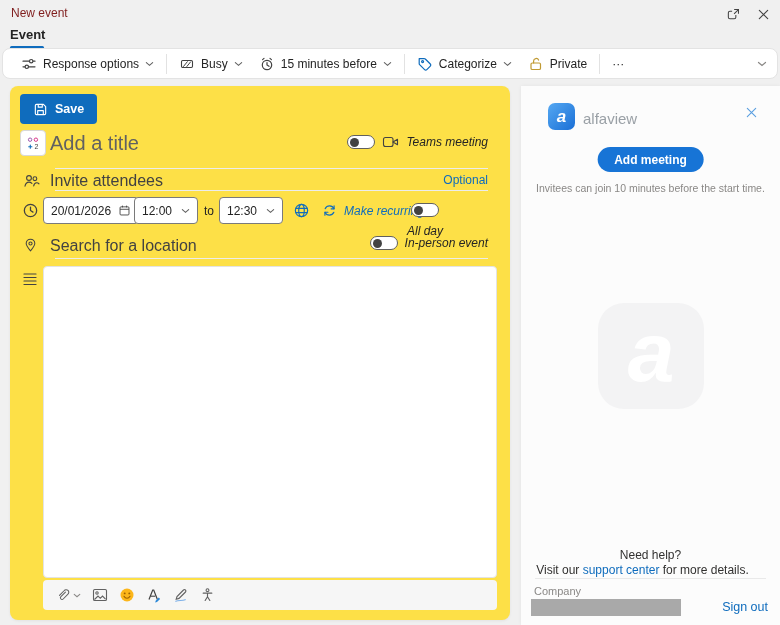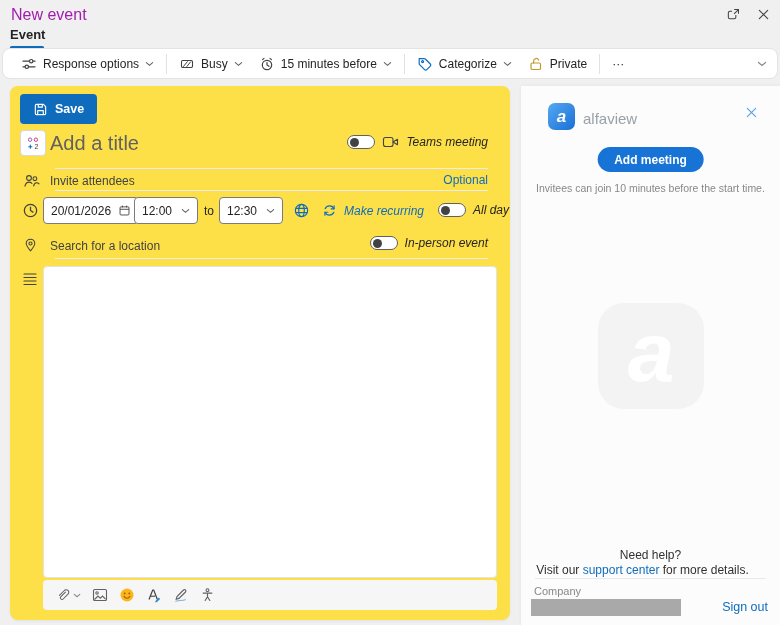--- a/index.html
+++ b/index.html
@@ -2,21 +2,21 @@
 <html><head>
 <meta charset="utf-8">
 <style>
   * { margin:0; padding:0; box-sizing:border-box; }
   html,body { width:780px; height:625px; }
   body { background:#f0f0f0; font-family:"Liberation Sans",sans-serif; color:#242424; position:relative; overflow:hidden; }
   svg { display:block; }
   .icon { display:inline-flex; align-items:center; justify-content:center; flex:none; }
 
   
-  .win-title { position:absolute; left:11px; top:6px; font-size:16px; color:#a21caf; }
+  .win-title { position:absolute; left:11px; top:6px; font-size:12px; color:#7f1d1d; }
   .win-controls { position:absolute; right:10px; top:7px; display:flex; gap:16px; align-items:center; }
   .winbtn { cursor:pointer; }
 
   
   .tab { position:absolute; left:10px; top:27px; font-size:13px; font-weight:700; color:#242424; padding-bottom:7px; cursor:pointer; }
   .tab::after { content:""; position:absolute; left:0; right:1px; bottom:0; height:3px; background:#0f6cbd; border-radius:2px; }
 
   
   .ribbon { position:absolute; left:2px; top:48px; width:776px; height:31px; background:#fff; border:1px solid #e3e3e3; border-radius:8px; display:flex; align-items:center; padding:0 10px; }
   .rbtn { display:flex; align-items:center; gap:6px; padding:0 8px; height:25px; font-size:12px; color:#242424; border-radius:4px; cursor:pointer; white-space:nowrap; }
@@ -26,21 +26,21 @@
   
   .card { position:absolute; left:10px; top:86px; width:500px; height:534px; background:#fde047; border-radius:8px; box-shadow:0 1px 3px rgba(0,0,0,.06); }
   .save-btn { position:absolute; left:10px; top:8px; height:30px; display:flex; align-items:center; gap:7px; background:#0f6cbd; color:#fff; font-size:12.5px; font-weight:700; padding:0 13px; border:none; border-radius:4px; cursor:pointer; font-family:inherit; }
   .row-divider { position:absolute; left:45px; right:22px; height:1px; background:#ececec; }
   .charm { position:absolute; left:10px; top:44px; width:26px; height:26px; border:1px solid #d8d8d8; border-radius:4px; display:flex; align-items:center; justify-content:center; background:#fff; cursor:pointer; }
   .title-input { position:absolute; left:40px; top:43px; width:270px; height:28px; border:none; outline:none; font-size:20px; font-family:inherit; color:#242424; background:transparent; }
   .title-input::placeholder { color:#616161; }
   .cluster { display:flex; align-items:center; gap:7px; font-size:12px; color:#242424; white-space:nowrap;font-style:italic; }
   .toggle { width:28px; height:14px; border:1px solid #61605e; border-radius:8px; background:#fff; position:relative; cursor:pointer; flex:none; }
   .toggle::after { content:""; position:absolute; left:2px; top:1.5px; width:9px; height:9px; border-radius:50%; background:#424242; }
-  .small-input { border:none; outline:none; font-size:12px; font-family:inherit; color:#242424; background:transparent; }
+  .small-input { border:none; outline:none; font-size:16px; font-family:inherit; color:#242424; background:transparent; }
   .small-input::placeholder { color:#424242; }
   .link { color:#0f6cbd; cursor:pointer; text-decoration:none; }
   .field { position:absolute; height:27px; border:1px solid #7a7a7a; border-radius:4px; background:#fff; display:flex; align-items:center; padding:0 7px; font-size:12px; gap:6px; cursor:pointer; }
   .field .val { flex:1; }
   .editor-box { position:absolute; left:33px; top:180px; width:454px; height:312px; border:1px solid #e3e3e3; border-radius:4px; background:#fff; resize:none; outline:none; font-family:inherit; font-size:13px; padding:8px; }
   .editor-bar { position:absolute; left:33px; top:494px; width:454px; height:30px; background:#f6f6f6; border-radius:4px; display:flex; align-items:center; padding:0 13px; gap:11px; }
   .ebtn { display:inline-flex; align-items:center; gap:3px; cursor:pointer; }
 
   
   .panel { position:absolute; left:521px; top:86px; width:259px; height:539px; background:#fcfcfc; box-shadow:0 0 4px rgba(0,0,0,.05); }
@@ -243,21 +243,21 @@
     </span>
   <div class="cluster link" style="position:absolute; left:312px; top:117px;">
     <span class="icon">
         <svg width="15" height="15" viewBox="0 0 16 16" fill="none" stroke="#0f6cbd" stroke-width="1.2" stroke-linecap="round" stroke-linejoin="round">
           <path d="M12.8 6.2A5.2 5.2 0 0 0 3.4 6M3.2 9.8a5.2 5.2 0 0 0 9.4.2"></path>
           <path d="M12.9 3v3.2H9.7M3.1 13V9.8h3.2"></path>
         </svg>
       </span>
     <span style="color:#0f6cbd;">Make recurring</span>
   </div>
-  <div class="cluster" style="position:absolute; left:428px; top:117px;">
+  <div class="cluster" style="position:absolute; left:397px; top:117px;flex-direction:column;">
     <span class="toggle"></span>
     <span>All day</span>
   </div>
 
   <span class="icon" style="position:absolute; left:13px; top:151px;">
       <svg width="15" height="16" viewBox="0 0 16 16" fill="none" stroke="#424242" stroke-width="1.1">
         <path d="M8 14.2c2.7-3.2 4.6-5.6 4.6-7.8a4.6 4.6 0 1 0-9.2 0c0 2.2 1.9 4.6 4.6 7.8z"></path>
         <circle cx="8" cy="6.4" r="1.7"></circle>
       </svg>
     </span>

